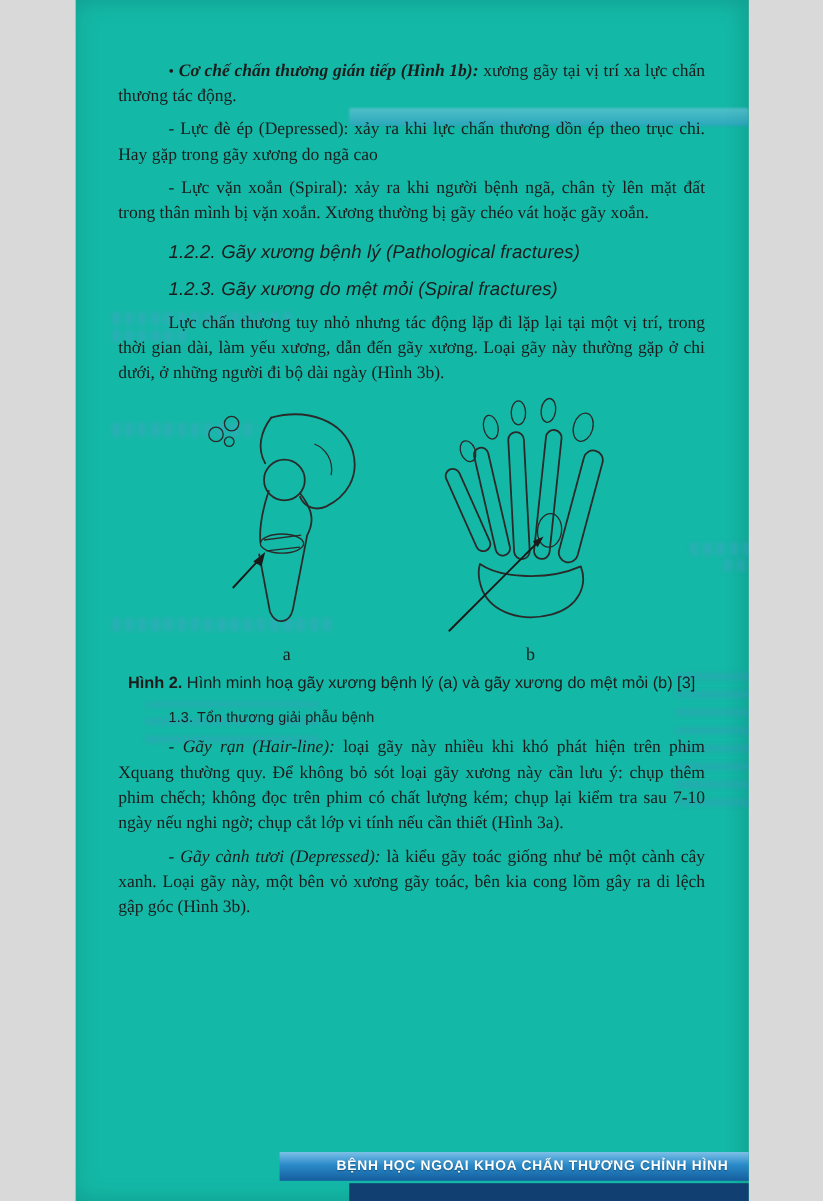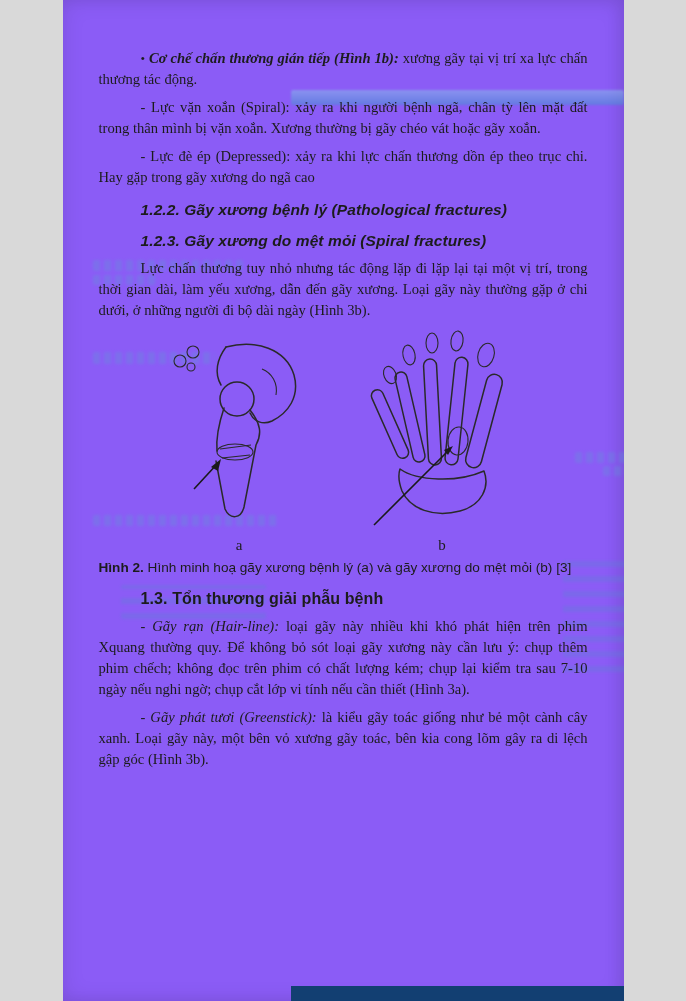--- a/index.html
+++ b/index.html
@@ -1,39 +1,39 @@
 <!DOCTYPE html>
 <html style="--banner-blue: #2a8ac8; --banner-blue-dark: #145e9e; --banner-navy: #123f72;"><head>
 <meta charset="utf-8">
 <style>
   html,body{margin:0;padding:0;background:#d9d9d9;}
   .page{
     position:relative;width:561px;height:1001px;margin:0 auto;
-    background:#8b5cf6;overflow:hidden;
+    background:#14b8a6;overflow:hidden;
     box-shadow:inset 0 0 22px rgba(0,0,0,.10), inset -6px 0 14px rgba(0,0,0,.06);
     font-family:"Liberation Serif", serif;color:#1c1c1c;
   }
   .content{position:absolute;left:36px;right:36px;top:48px;}
   p.body{margin:0 0 7px;font-size:14.6px;line-height:21px;text-align:justify;text-indent:42px;}
   .marker{font-size:13px;}
   .bi{font-weight:bold;font-style:italic;}
   .it{font-style:italic;}
   .bold{font-weight:bold;}
   h3.sec{
     font-family:"Liberation Sans", sans-serif;font-size:15.5px;
-    font-weight:bold;font-style:italic;margin:13px 0 8px;letter-spacing:.1px;padding-left:42px;
+    font-weight:normal;font-style:italic;margin:13px 0 8px;letter-spacing:.1px;padding-left:42px;
   }
-  h3.sec.upright{font-style:normal;font-size:16px;}
+  h3.sec.upright{font-style:normal;font-size:12px;}
   .figure-row{display:flex;justify-content:center;align-items:flex-end;gap:48px;margin:8px 0 2px;}
   .fig{display:flex;flex-direction:column;align-items:center;}
   .fig svg{display:block;}
   .fig-label{font-family:"Liberation Serif",serif;font-size:15px;margin-top:2px;}
   .caption{
     font-family:"Liberation Sans", sans-serif;font-size:13.6px;
-    text-align:left;margin:4px 0 10px;line-height:19px;
+    text-align:center;margin:4px 0 10px;line-height:19px;
   }
   
   .ghost{position:absolute;filter:blur(1.6px);opacity:.30;border-radius:2px;pointer-events:none;
     background:repeating-linear-gradient(90deg,#5b9bd5 0 7px,transparent 7px 11px);}
   .ghost.block{background:repeating-linear-gradient(0deg,rgba(77,141,201,.85) 0 6px,transparent 6px 15px);}
   .ghost.bar{background:linear-gradient(180deg,#8cc9ec,#3f97cf);opacity:.5;filter:blur(1px);}
   
   .page-number{
     position:absolute;left:42px;top:1005px;
     font-family:"Liberation Sans",sans-serif;font-weight:bold;font-size:15px;color:#222;
@@ -70,23 +70,23 @@
   <div class="ghost" style="left:540px;top:466px;width:110px;height:10px;"></div>
   <div class="ghost" style="left:30px;top:515px;width:185px;height:11px;"></div>
   <div class="ghost block" style="left:500px;top:556px;width:164px;height:116px;"></div>
   <div class="ghost block" style="left:58px;top:585px;width:145px;height:34px;"></div>
 
   <div class="content">
 
     <p class="body"><span class="marker">•</span> <span class="bi">Cơ chế chấn thương gián tiếp (Hình 1b):</span><span> xương gãy tại vị trí xa lực chấn thương tác động.</span></p>
 
 
+    <p class="body">- Lực đè ép (Depressed): xảy ra khi lực chấn thương dồn ép theo trục chi. Hay gặp trong gãy xương do ngã cao</p>
+
     <p class="body">- Lực vặn xoắn (Spiral): xảy ra khi người bệnh ngã, chân tỳ lên mặt đất trong thân mình bị vặn xoắn. Xương thường bị gãy chéo vát hoặc gãy xoắn.</p>
-
-    <p class="body">- Lực đè ép (Depressed): xảy ra khi lực chấn thương dồn ép theo trục chi. Hay gặp trong gãy xương do ngã cao</p>
 
 
     <h3 class="sec">1.2.2. Gãy xương bệnh lý (Pathological fractures)</h3>
 
 
     <h3 class="sec">1.2.3. Gãy xương do mệt mỏi (Spiral fractures)</h3>
 
     <p class="body">Lực chấn thương tuy nhỏ nhưng tác động lặp đi lặp lại tại một vị trí, trong thời gian dài, làm yếu xương, dẫn đến gãy xương. Loại gãy này thường gặp ở chi dưới, ở những người đi bộ dài ngày (Hình 3b).</p>
 
     <div class="figure-row">
@@ -143,22 +143,25 @@
 
     </div>
 
     <div class="caption"><span class="bold">Hình 2.</span><span> Hình minh hoạ gãy xương bệnh lý (a) và gãy xương do mệt mỏi (b) [3]</span></div>
 
     <h3 class="sec upright">1.3. Tổn thương giải phẫu bệnh</h3>
 
 
     <p class="body"><span class="it">- Gãy rạn (Hair-line):</span><span> loại gãy này nhiều khi khó phát hiện trên phim Xquang thường quy. Để không bỏ sót loại gãy xương này cần lưu ý: chụp thêm phim chếch; không đọc trên phim có chất lượng kém; chụp lại kiểm tra sau 7-10 ngày nếu nghi ngờ; chụp cắt lớp vi tính nếu cần thiết (Hình 3a).</span></p>
 
-    <p class="body"><span class="it">- Gãy phát tươi (Greenstick):</span><span> là kiểu gãy toác giống như bẻ một cành cây xanh. Loại gãy này, một bên vỏ xương gãy toác, bên kia cong lõm gây ra di lệch gập góc (Hình 3b).</span></p>
+    <p class="body"><span class="it">- Gãy cành tươi (Depressed):</span><span> là kiểu gãy toác giống như bẻ một cành cây xanh. Loại gãy này, một bên vỏ xương gãy toác, bên kia cong lõm gây ra di lệch gập góc (Hình 3b).</span></p>
 
   </div>
 
   <div class="page-number">14</div>
 
+  <div class="footer-banner">
+    <span>BỆNH HỌC NGOẠI KHOA CHẤN THƯƠNG CHỈNH HÌNH</span>
+  </div>
 
   <div class="footer-strip"></div>
 
 </div>
 
 </body></html>

